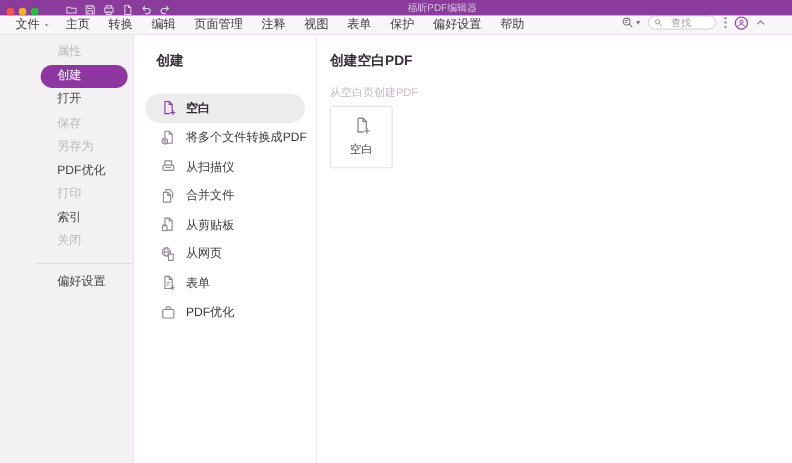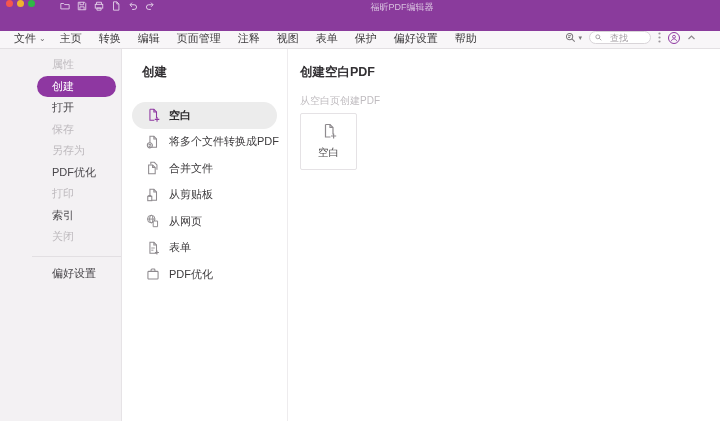--- a/index.html
+++ b/index.html
@@ -1,21 +1,21 @@
 <!DOCTYPE html>
 <html style="--titlebar: #8a3b9c; --accent: #8e37a1; --selected_pill: #8e37a1;"><head>
 <meta charset="utf-8">
 <style>
   * { margin:0; padding:0; box-sizing:border-box; }
   html,body { width:720px; height:421px; overflow:hidden; }
   body { font-family:"Liberation Sans","DejaVu Sans",sans-serif; background:#fff; }
   .window { position:relative; width:720px; height:421px; display:flex; flex-direction:column; }
 
   
-  .titlebar { height:31px; background:var(--titlebar,#8a3b9c); display:flex; align-items:flex-start; position:relative; flex:0 0 auto; }
+  .titlebar { height:14px; background:var(--titlebar,#8a3b9c); display:flex; align-items:flex-end; position:relative; flex:0 0 auto; }
   .traffic { display:flex; gap:4px; margin-left:6px; align-items:center; }
   .light { width:7px; height:7px; border-radius:50%; display:inline-block; }
   .light.close { background:#f5554d; }
   .light.min { background:#f0b32e; }
   .light.max { background:#2fb845; }
   .quick-actions { display:flex; align-items:center; gap:6px; margin-left:24px; }
   .qa-icon { width:11px; height:11px; display:inline-flex; align-items:center; justify-content:center; color:#e3cfe9; }
   .qa-icon svg { width:10px; height:10px; }
   .win-title { position:absolute; left:calc(50% + 42px); transform:translateX(-50%); top:0; line-height:14px; font-size:9px; color:#d9c2e0; white-space:nowrap; }
 
@@ -254,20 +254,30 @@
               <svg viewBox="0 0 16 16" fill="none" stroke="currentColor" stroke-width="1.2">
                 <path d="M4.5 1.5h4.5l3 3V14h-7.5z"></path>
                 <path d="M9 1.5v3h3"></path>
                 <circle cx="4.4" cy="11.8" r="2.9" fill="#fff"></circle>
                 <path d="M3.2 11.8a1.3 1.3 0 0 1 2.4-.6M5.6 11.8a1.3 1.3 0 0 1-2.4.6"></path>
               </svg>
             </span>
             <span class="lbl">将多个文件转换成PDF</span>
           </div>
 
+          <div class="create-item">
+            <span class="ico">
+              <svg viewBox="0 0 16 16" fill="none" stroke="currentColor" stroke-width="1.2">
+                <path d="M4.5 7V2.5h7V7"></path>
+                <rect x="2.5" y="7" width="11" height="5.5" rx="1"></rect>
+                <path d="M5 9.5h6"></path>
+              </svg>
+            </span>
+            <span class="lbl">从扫描仪</span>
+          </div>
 
           <div class="create-item">
             <span class="ico">
               <svg viewBox="0 0 16 16" fill="none" stroke="currentColor" stroke-width="1.2">
                 <path d="M5.5 4V1.5h4l3 3V10"></path>
                 <path d="M3 4.5h4.5l3 3V14.5H3z" fill="#fff"></path>
                 <path d="M7.5 4.5v3h3"></path>
               </svg>
             </span>
             <span class="lbl">合并文件</span>

